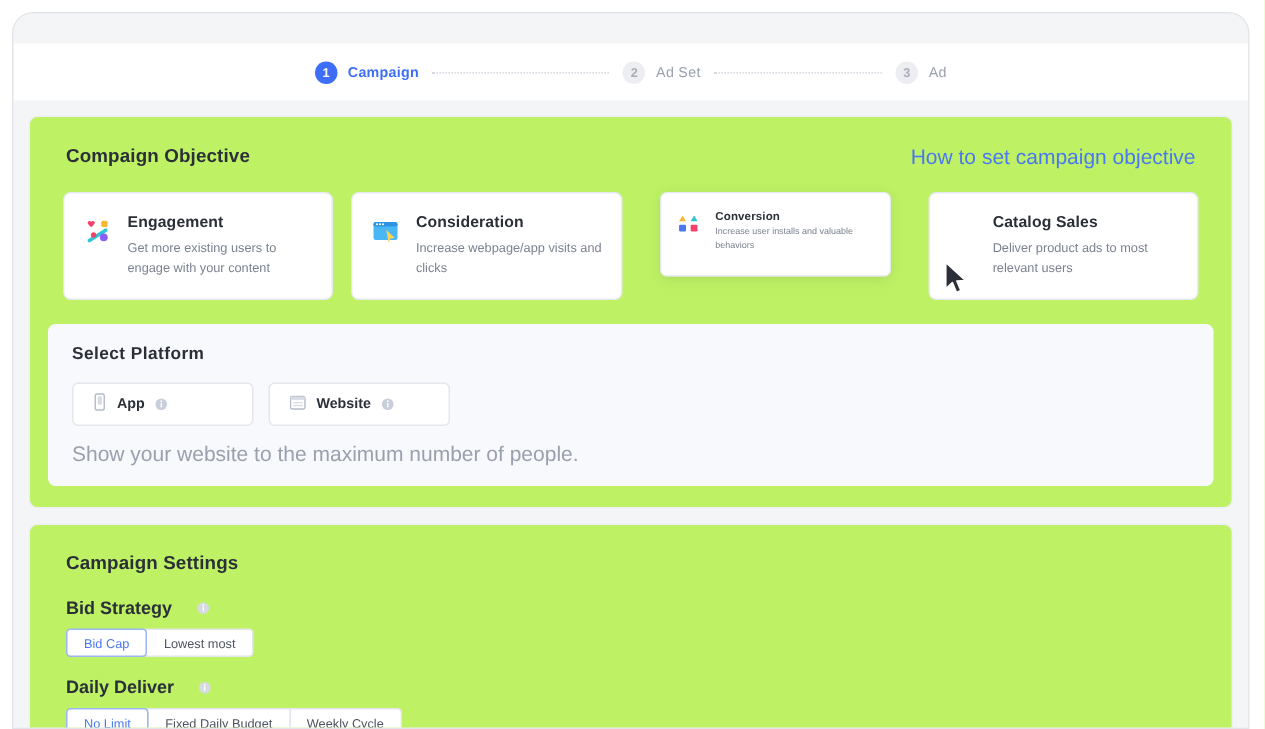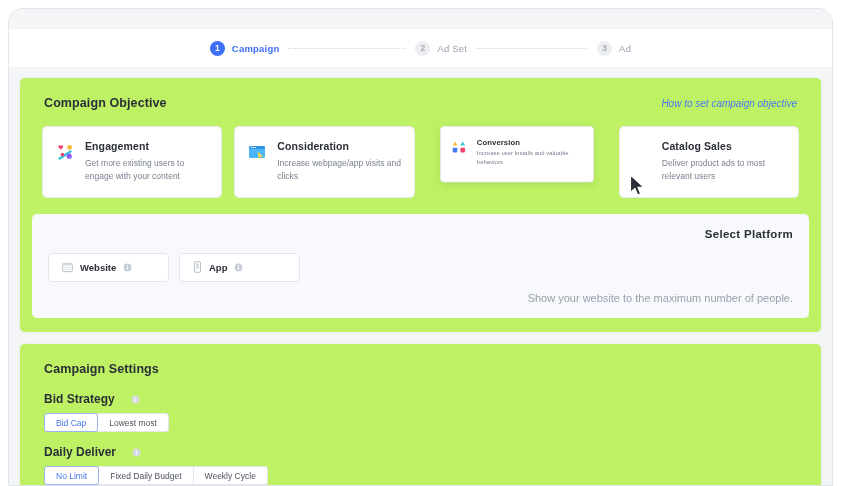--- a/index.html
+++ b/index.html
@@ -68,21 +68,21 @@
 
   .panel-head {
     display: flex; align-items: center; justify-content: space-between;
     padding: 0 24px;
     margin-bottom: 16px;
   }
   .panel-title {
     font-size: 12.5px; font-weight: bold; color: #2b2f38;
     letter-spacing: .1px;
   }
-  .help-link { font-size: 10px; color: #4a78f0; font-style: italic; }
+  .help-link { font-size: 14px; color: #4a78f0; }
 
   
   .objective-row {
     display: flex;
     gap: 12px;
     padding: 0 22px;
     align-items: flex-start;
   }
   .obj-card {
     flex: 1 1 0;
@@ -111,37 +111,36 @@
   }
   .obj-card.dragging .obj-title { font-size: 9px; margin-bottom: 3px; }
   .obj-card.dragging .obj-desc  { font-size: 7px; line-height: 1.5; }
 
   
   .platform-block {
     margin: 16px 12px 0 12px;
     background: #f8f9fc;
     border-radius: 5px;
     padding: 14px 16px 14px 16px;
-    text-align: right;
   }
   .platform-title {
     font-size: 11.5px; font-weight: bold; color: #2b2f38;
     margin-bottom: 13px; letter-spacing: .3px;
   }
   .platform-row { display: flex; gap: 10px; margin-bottom: 10px; }
   .platform-card {
     width: 121px; height: 29px;
     background: #ffffff;
     border: 1px solid #e3e6ec;
     border-radius: 4px;
     display: flex; align-items: center; gap: 7px;
     padding: 0 13px;
   }
   .platform-label { font-size: 9.5px; font-weight: bold; color: #2b2f38; }
-  .platform-note { font-size: 11px; color: #9aa0ad; }
+  .platform-note { font-size: 14px; color: #9aa0ad; }
 
   
   .field-block { padding: 0 24px; margin-bottom: 13px; }
   .field-label {
     font-size: 12px; font-weight: bold; color: #2b2f38;
     display: flex; align-items: center; gap: 16px;
     margin-bottom: 7px;
   }
   .seg-group { display: flex; }
   .seg {
@@ -268,57 +267,57 @@
             <div class="obj-desc">Deliver product ads to most relevant users</div>
           </div>
         </div>
 
       </div>
 
       <div class="platform-block">
         <div class="platform-title">Select  Platform</div>
 
         <div class="platform-row">
+
+          <div class="platform-card">
+            <span>
+              <svg width="9" height="12" viewBox="0 0 10 14">
+                <rect x="1.5" y=".8" width="7" height="12.4" rx="1.4" fill="none" stroke="#b4bbc8" stroke-width="1.1"></rect>
+                <rect x="3.4" y="2.6" width="3.2" height="6.4" fill="#d6dbe4"></rect>
+              </svg>
+            </span>
+            <span class="platform-label">App</span>
+            <span class="info-icon">
+              <svg width="9" height="9" viewBox="0 0 12 12">
+                <circle cx="6" cy="6" r="5.2" fill="#c9cfda"></circle>
+                <rect x="5.4" y="4.8" width="1.2" height="4" fill="#ffffff"></rect>
+                <circle cx="6" cy="3.3" r=".8" fill="#ffffff"></circle>
+              </svg>
+            </span>
+          </div>
 
           <div class="platform-card">
             <span>
               <svg width="11" height="11" viewBox="0 0 13 13">
                 <rect x=".8" y="1.6" width="11.4" height="9.8" rx="1.3" fill="none" stroke="#b4bbc8" stroke-width="1.1"></rect>
                 <rect x=".8" y="1.6" width="11.4" height="2.6" fill="#d6dbe4"></rect>
                 <rect x="2.6" y="6" width="7.8" height="1" fill="#d6dbe4"></rect>
                 <rect x="2.6" y="8.2" width="7.8" height="1" fill="#d6dbe4"></rect>
               </svg>
             </span>
             <span class="platform-label">Website</span>
             <span class="info-icon">
               <svg width="9" height="9" viewBox="0 0 12 12">
                 <circle cx="6" cy="6" r="5.2" fill="#c9cfda"></circle>
                 <rect x="5.4" y="4.8" width="1.2" height="4" fill="#ffffff"></rect>
                 <circle cx="6" cy="3.3" r=".8" fill="#ffffff"></circle>
               </svg>
             </span>
           </div>
 
-          <div class="platform-card">
-            <span>
-              <svg width="9" height="12" viewBox="0 0 10 14">
-                <rect x="1.5" y=".8" width="7" height="12.4" rx="1.4" fill="none" stroke="#b4bbc8" stroke-width="1.1"></rect>
-                <rect x="3.4" y="2.6" width="3.2" height="6.4" fill="#d6dbe4"></rect>
-              </svg>
-            </span>
-            <span class="platform-label">App</span>
-            <span class="info-icon">
-              <svg width="9" height="9" viewBox="0 0 12 12">
-                <circle cx="6" cy="6" r="5.2" fill="#c9cfda"></circle>
-                <rect x="5.4" y="4.8" width="1.2" height="4" fill="#ffffff"></rect>
-                <circle cx="6" cy="3.3" r=".8" fill="#ffffff"></circle>
-              </svg>
-            </span>
-          </div>
-
         </div>
 
         <div class="platform-note">Show your website to the maximum number of people.</div>
       </div>
 
     </div>
 
     <div class="panel panel-settings">
 
       <div class="panel-head">

